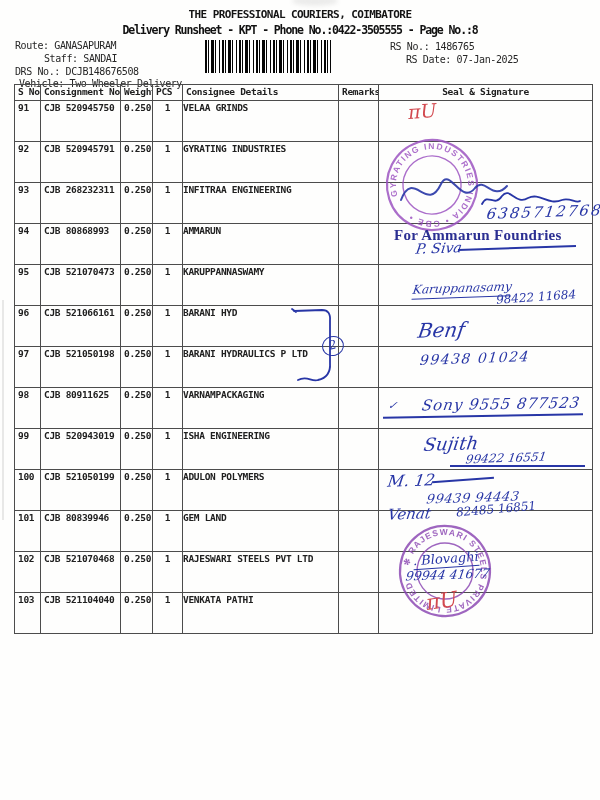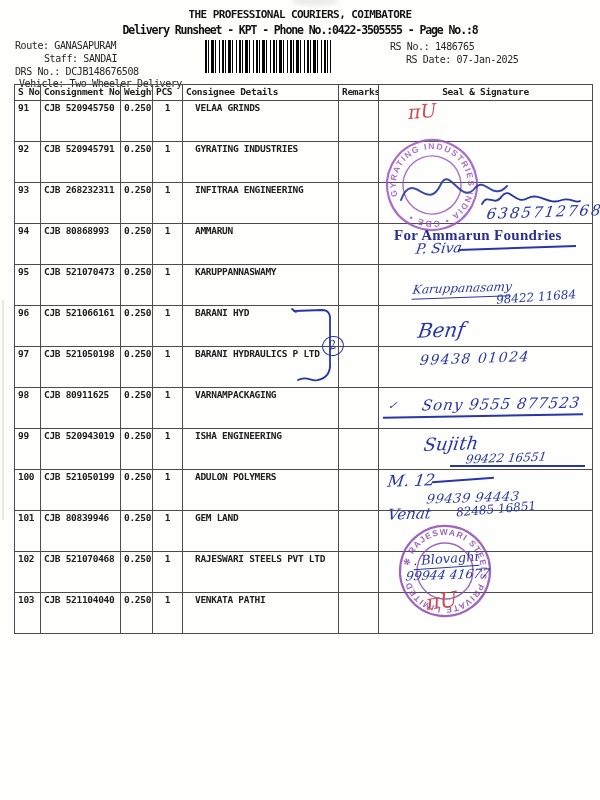--- a/index.html
+++ b/index.html
@@ -16,21 +16,21 @@
      background:repeating-linear-gradient(90deg,#050505 0 2px,#fff 2px 3px,#050505 3px 4px,#fff 4px 6px,#050505 6px 9px,#fff 9px 10px,#050505 10px 11px,#fff 11px 14px,#050505 14px 15px,#fff 15px 17px);}
 
   table.runsheet{position:absolute;left:14px;top:84px;width:578px;border-collapse:collapse;
       table-layout:fixed;}
   .runsheet th,.runsheet td{border:1px solid #4c4c4c;font-size:9.5px;font-weight:bold;
       letter-spacing:-0.3px;padding:1px 3px;vertical-align:top;text-align:left;
       white-space:nowrap;overflow:hidden;color:#202020;}
   .runsheet thead tr{height:16px;}
   .runsheet tbody tr{height:41px;}
   .runsheet td.pcs{text-align:center;}
-  .runsheet td.consignee{padding-left:12px;}
+  .runsheet td.consignee{padding-left:0;}
   .runsheet th.seal{text-align:center;}
 
   .ov{position:absolute;}
   .hand{position:absolute;font-family:"DejaVu Serif", serif;font-style:italic;
         color:#2836a6;white-space:nowrap;transform:skewX(-10deg) rotate(-2deg);}
   .hand-red{position:absolute;font-family:"DejaVu Serif", serif;font-style:italic;
         color:#d2494f;white-space:nowrap;}
   .ink-line{position:absolute;background:#2836a6;height:1.5px;}
   .stamp-svg{position:absolute;opacity:0.82;}
   .stamp-text{position:absolute;font-family:"Liberation Serif", serif;font-weight:bold;

